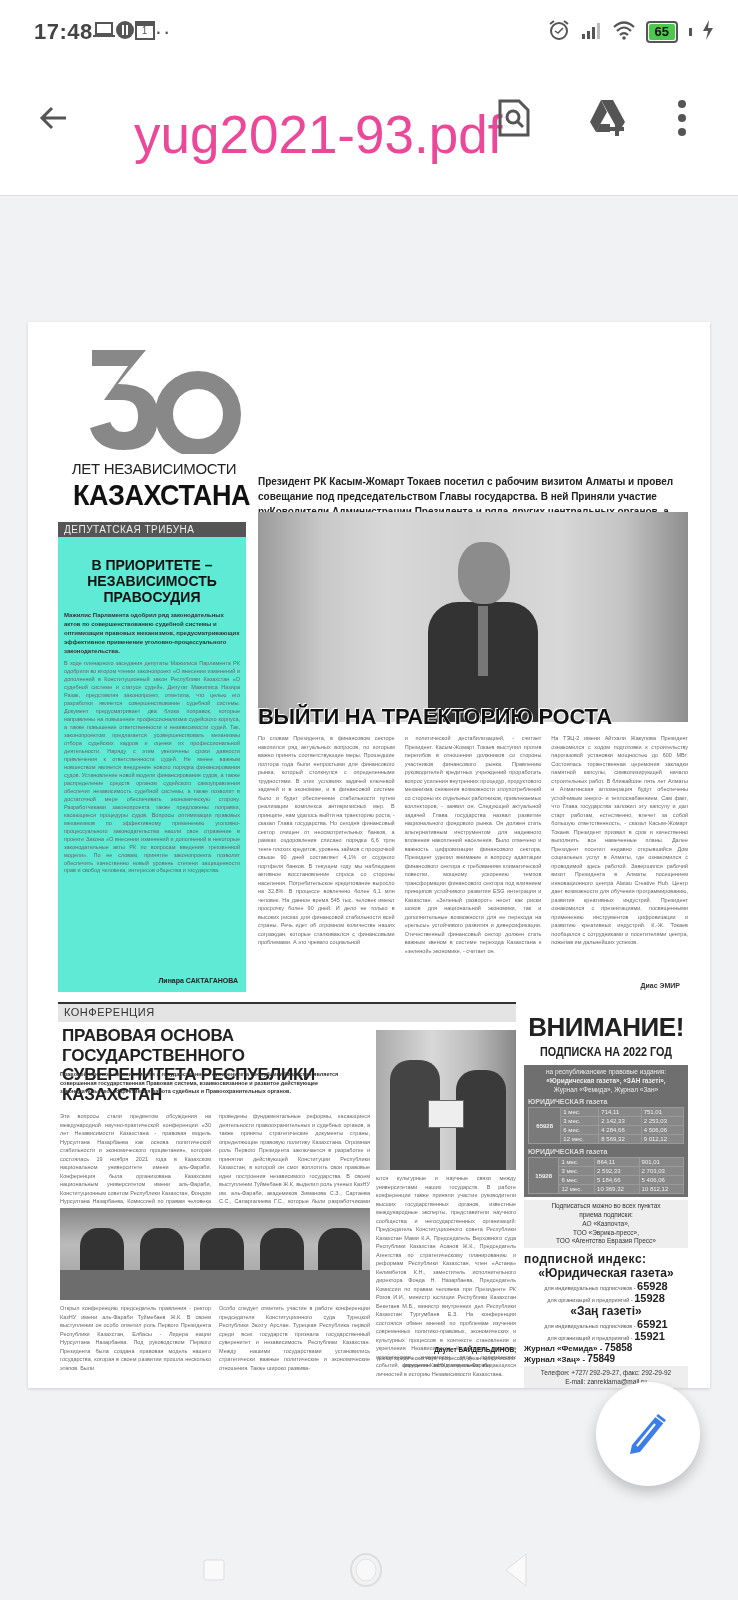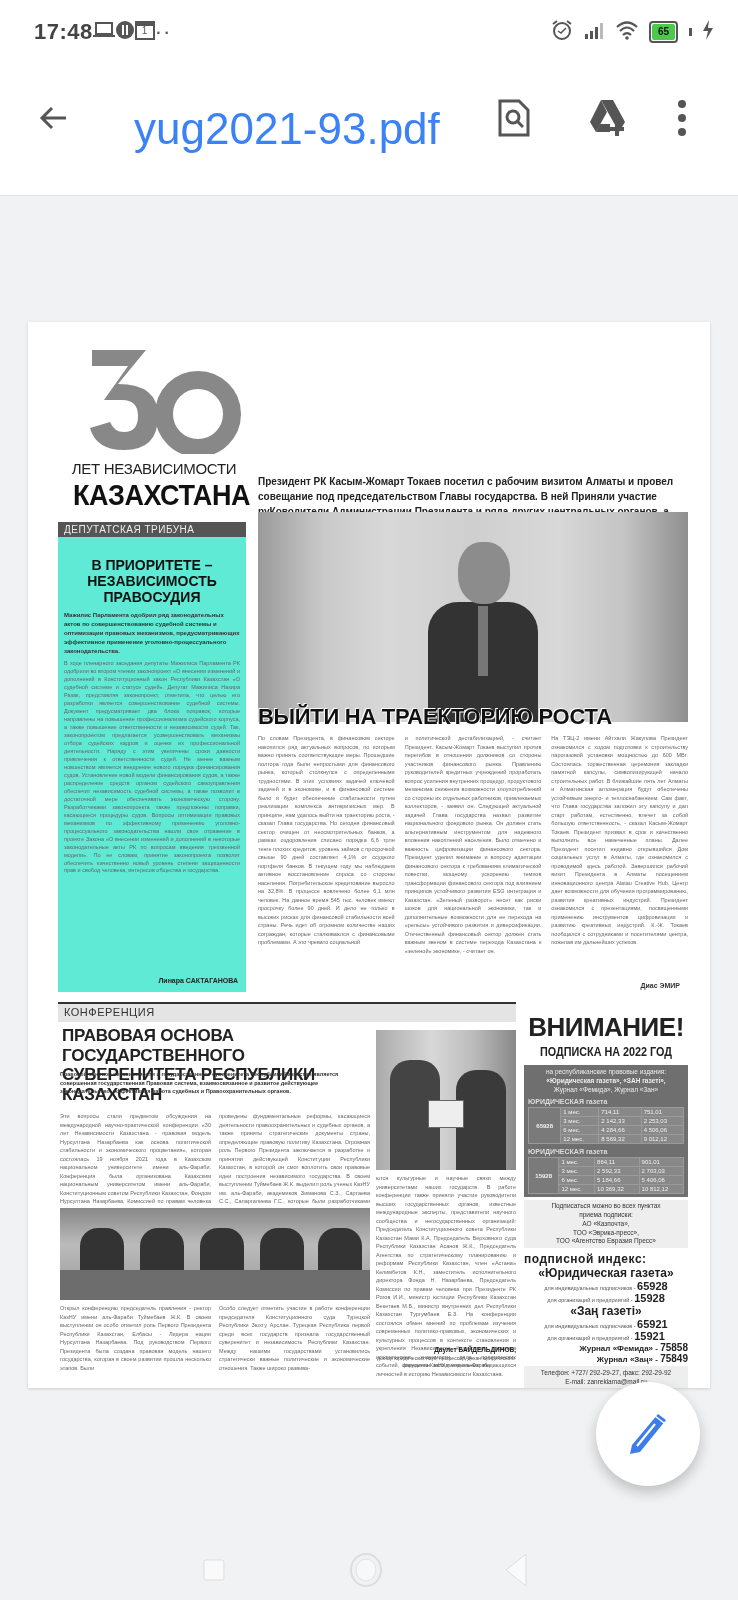--- a/index.html
+++ b/index.html
@@ -3,26 +3,26 @@
 <meta charset="utf-8">
 <style>
   * { box-sizing: border-box; margin: 0; padding: 0; }
   html, body { width: 738px; height: 1600px; overflow: hidden; background: #f1f2f4; font-family: "Liberation Sans", sans-serif; }
   .statusbar { position: absolute; top: 0; left: 0; width: 738px; height: 64px; background: #fff; display: flex; align-items: center; padding: 0 24px 0 34px; color: #333; }
   .sb-time { font-size: 22px; font-weight: bold; color: #444; letter-spacing: 0.5px; }
   .sb-left { display: flex; align-items: center; }
   .sb-right { margin-left: auto; display: flex; align-items: center; gap: 10px; }
   .sb-ico { display: inline-block; color: #555; font-size: 18px; }
   .battery { display: inline-flex; align-items: center; border: 2px solid #555; border-radius: 4px; padding: 1px; height: 22px; }
-  .battery-fill { background: #4cc94c; color: #111; font-size: 10px; font-weight: bold; padding: 0 6px; height: 16px; line-height: 16px; border-radius: 2px; }
+  .battery-fill { background: #4cc94c; color: #111; font-size: 13px; font-weight: bold; padding: 0 6px; height: 16px; line-height: 16px; border-radius: 2px; }
   .battery-tip { width: 3px; height: 8px; background: #555; margin-left: 1px; }
 
   .appbar { position: absolute; top: 64px; left: 0; width: 738px; height: 132px; background: #fff; border-bottom: 1px solid #e0e0e0; }
   .back-btn { position: absolute; left: 30px; top: 30px; width: 48px; height: 48px; display: flex; align-items: center; justify-content: center; }
-  .doc-title { position: absolute; left: 134px; top: 40px; font-size: 44px; color: #3b82f6; text-align: right; }
+  .doc-title { position: absolute; left: 134px; top: 40px; font-size: 53px; color: #ec4899; text-align: right; }
   .ab-btn { position: absolute; top: 28px; width: 52px; height: 52px; display: flex; align-items: center; justify-content: center; }
 
   .page { position: absolute; left: 28px; top: 322px; width: 682px; height: 1066px; background: #fff; box-shadow: 0 1px 3px rgba(0,0,0,0.15); }
   .page-inner { position: absolute; left: 30px; top: 20px; width: 630px; height: 1030px; }
 
   .logo30 { position: absolute; left: 28px; top: 2px; width: 160px; height: 110px; }
   .logo-sub { position: absolute; left: 6px; top: 118px; width: 180px; text-align: center; font-size: 15px; color: #222; letter-spacing: -0.3px; }
   .logo-country { position: absolute; left: 6px; top: 136px; width: 180px; text-align: center; font-size: 30px; font-weight: bold; color: #111; letter-spacing: -0.5px; transform: scaleX(0.9); }
 
   .masthead { position: absolute; left: 194px; top: 40px; width: 430px; height: 110px; }
@@ -78,21 +78,21 @@
   .ad-box-head { font-size: 6.5px; text-align: center; line-height: 1.35; }
   .ad-table-title { font-size: 7px; font-weight: bold; color: #ddd; margin-top: 4px; }
   .ad-table { width: 100%; border-collapse: collapse; margin-top: 2px; font-size: 6px; color: #f2f2f2; }
   .ad-table td { border: 1px solid #9a9a9a; padding: 1px 2px; background: #888; }
   .ad-table td.idx { font-weight: bold; text-align: center; background: #7a7a7a; }
   .ad-note { font-size: 6.5px; color: #333; text-align: center; line-height: 1.35; margin-top: 3px; background: #eee; padding: 2px 0; }
   .ad-idx-head { font-size: 12px; font-weight: bold; color: #222; text-align: left; margin-top: 4px; letter-spacing: 0.5px; }
   .ad-paper { font-size: 12px; font-weight: bold; color: #222; text-align: center; }
   .ad-line { font-size: 5.5px; color: #555; text-align: center; }
   .ad-line b { font-size: 11px; color: #222; }
-  .ad-mag { font-size: 8px; font-weight: bold; color: #222; text-align: right; }
+  .ad-mag { font-size: 8px; font-weight: bold; color: #222; text-align: left; }
   .ad-mag b { font-size: 10px; }
   .ad-contact { font-size: 6.5px; color: #333; text-align: center; background: #eee; padding: 2px 0; margin-top: 2px; line-height: 1.4; }
 
   .fab { position: absolute; left: 596px; top: 1382px; width: 104px; height: 104px; border-radius: 50%; background: #fff; box-shadow: 0 6px 14px rgba(0,0,0,0.22); display: flex; align-items: center; justify-content: center; }
   .navbar { position: absolute; left: 0; top: 1540px; width: 738px; height: 60px; }
   .nav-btn { position: absolute; top: 10px; width: 40px; height: 40px; display: flex; align-items: center; justify-content: center; }
 </style>
 </head>
 <body>
 

